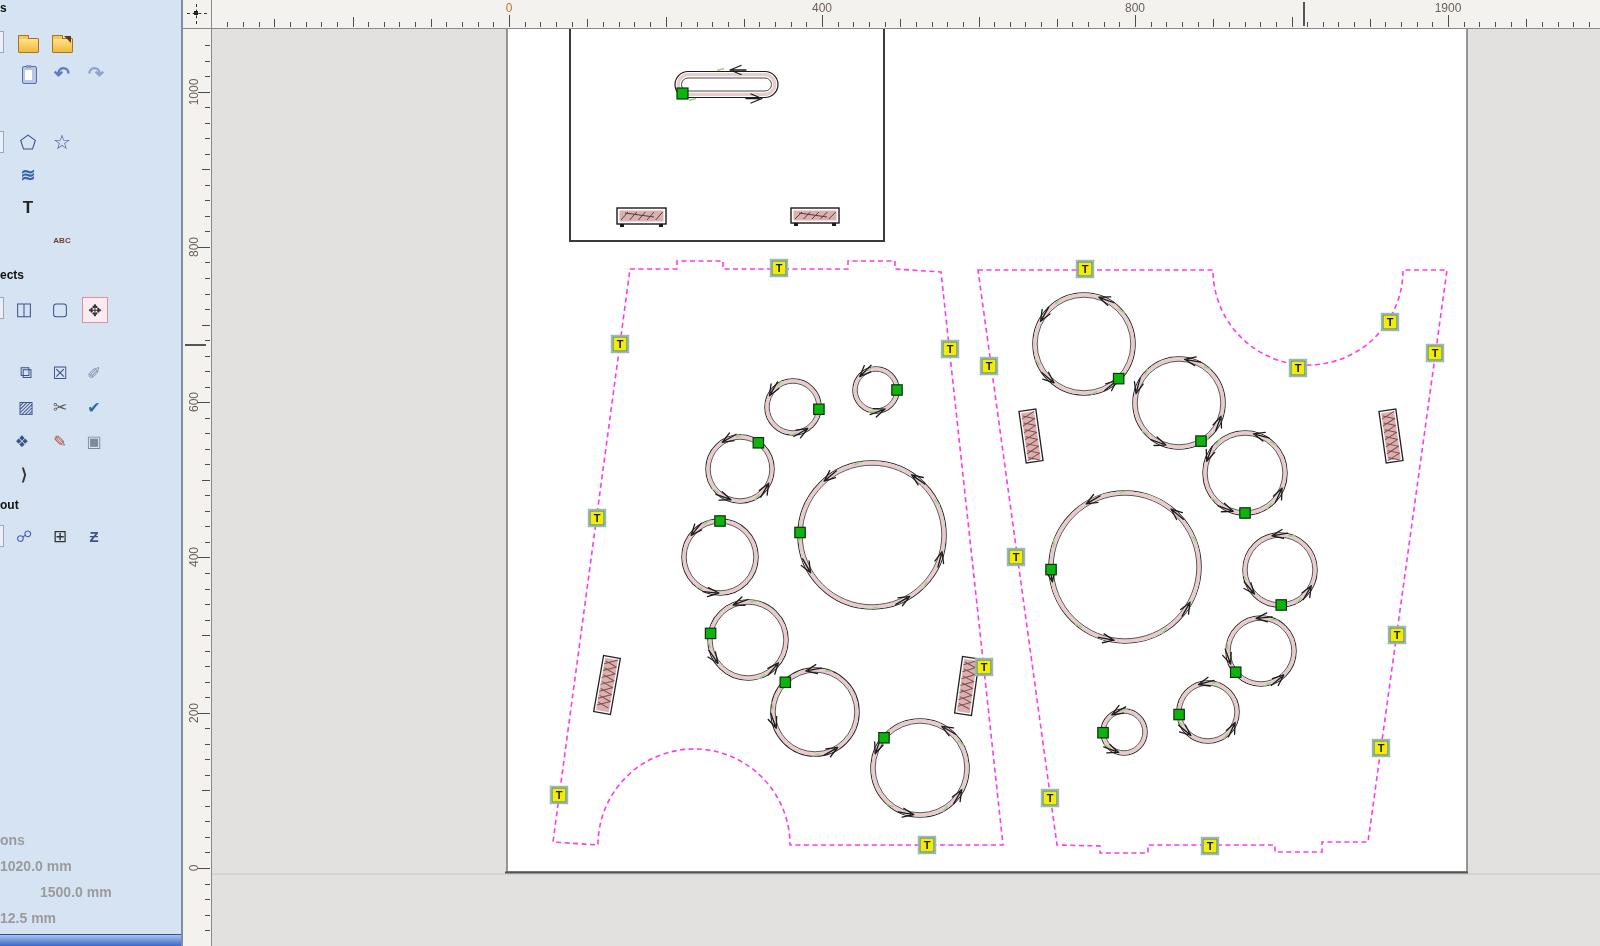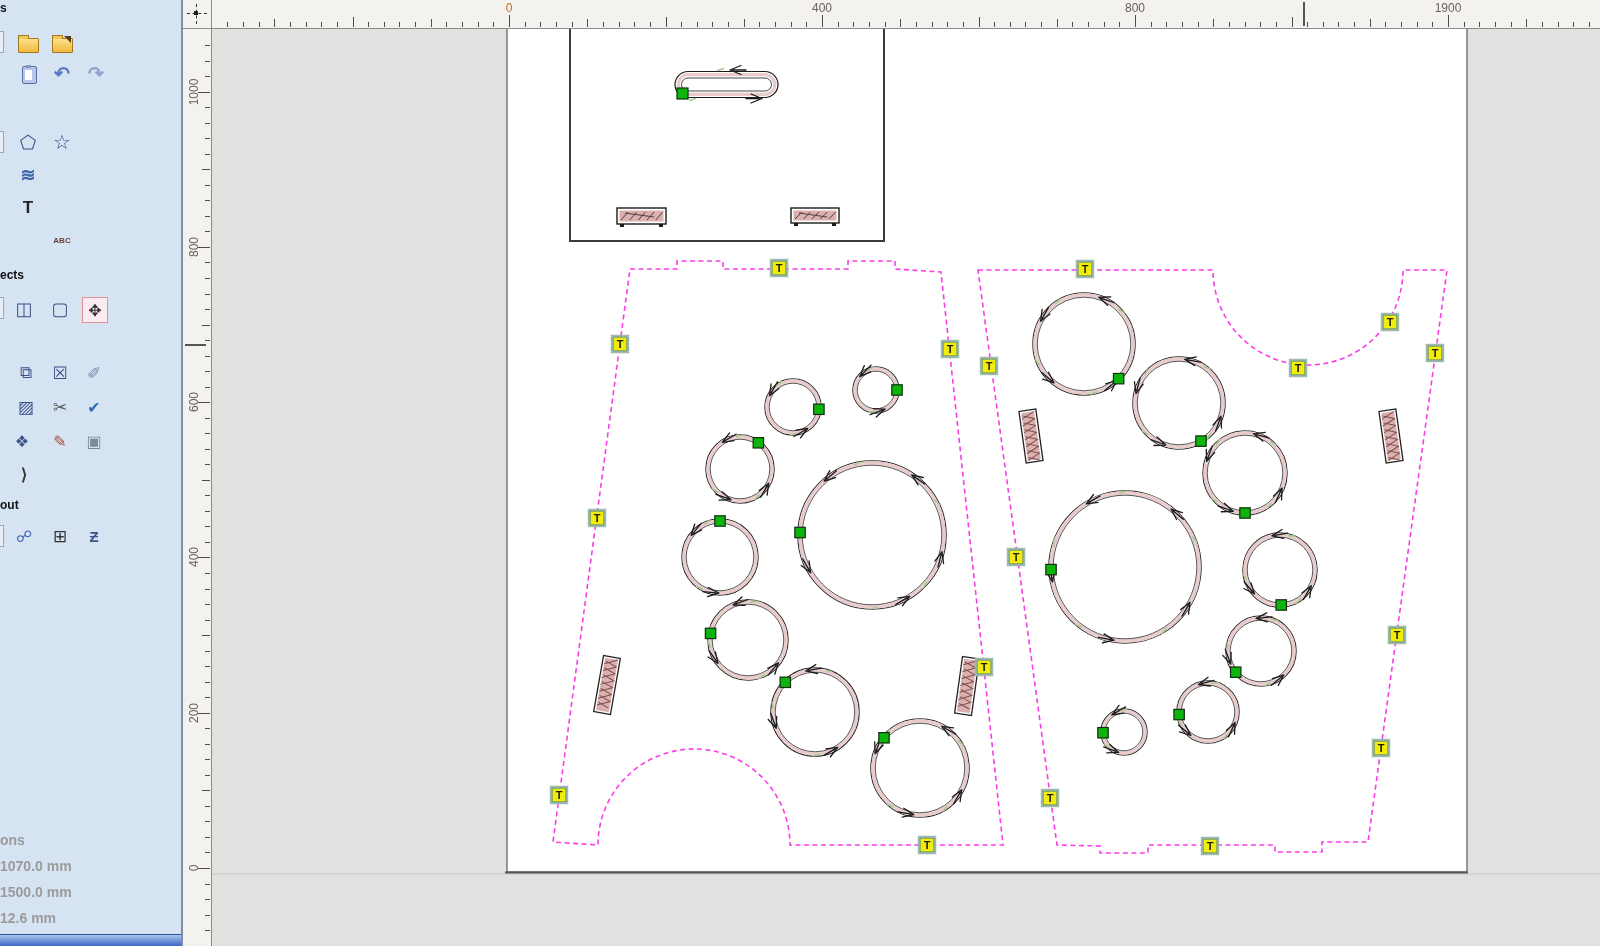--- a/index.html
+++ b/index.html
@@ -18,21 +18,21 @@
     background:linear-gradient(#ffe08a,#f0b93c);margin-top:5px;}
   .folder:before{content:"";position:absolute;left:-1px;top:-4px;width:9px;height:3px;
     background:#f3c85b;border:1px solid #a07820;border-bottom:none;border-radius:1px 1px 0 0;}
   .folder .imp{position:absolute;right:1px;top:-3px;width:0;height:0;
     border-left:7px solid transparent;border-top:7px solid #5a3c14;}
   .clip{position:relative;width:13px;height:16px;background:#b8c6e8;border:1px solid #5870a8;
     border-radius:2px;}
   .clip:before{content:"";position:absolute;left:2px;top:3px;width:7px;height:10px;background:#fff;}
   .clip:after{content:"";position:absolute;left:3px;top:-2px;width:5px;height:3px;background:#8898c0;}
   .sb-info{position:absolute;left:0;font-weight:bold;font-size:14px;color:#9b9b9b;white-space:nowrap;}
-  #info0{top:832px;} #info1{top:858px;} #info2{top:884px;} #info3{top:910px;}
+  #info0{top:832px;} #info1{top:858px;} #info2{top:884px;padding-left:40px;} #info3{top:910px;}
   #sb-bottom{position:absolute;left:0;right:0;bottom:0;height:11px;
     background:linear-gradient(180deg,#aac6ee,#3b66c4);border-top:1px solid #2c4f9e;}
   
   #corner-box{position:absolute;left:183px;top:0;width:29px;height:29px;background:#f4f2ef;
     border-right:1px solid #8a8a8a;border-bottom:1px solid #8a8a8a;box-sizing:border-box;}
   #corner-box .cb-v{position:absolute;left:13px;top:4px;width:0;height:20px;border-left:1px dashed #333;}
   #corner-box .cb-h{position:absolute;left:4px;top:13px;width:20px;height:0;border-top:1px dashed #333;}
   #corner-box .cb-dot{position:absolute;left:11px;top:11px;width:4px;height:4px;background:#222;}
   #h-ruler{position:absolute;left:212px;top:0;width:1388px;height:29px;background:#f4f2ef;
     border-bottom:1px solid #8a8a8a;box-sizing:border-box;overflow:hidden;}
@@ -93,23 +93,23 @@
         <div class="sb-icon" style="left: 10px; top: 429px; color: rgb(61, 82, 136); font-size: 16px;">❖</div>
         <div class="sb-icon" style="left: 48px; top: 429px; color: rgb(168, 76, 53); font-size: 16px;">✎</div>
         <div class="sb-icon" style="left: 82px; top: 429px; color: rgb(125, 138, 152); font-size: 16px;">▣</div>
         <div class="sb-icon" style="left: 12px; top: 462px; color: rgb(51, 51, 51); font-size: 16px; font-weight: bold;">⟩</div>
         <div class="sliver" style="left: -12px; top: 525px;"></div>
         <div class="sb-icon" style="left: 12px; top: 524px; color: rgb(74, 102, 176); font-size: 16px;">☍</div>
         <div class="sb-icon" style="left: 48px; top: 524px; color: rgb(51, 51, 51); font-size: 17px;">⊞</div>
         <div class="sb-icon" style="left: 82px; top: 524px; color: rgb(61, 82, 136); font-size: 15px; font-weight: bold;">Ƶ</div>
       </div>
     <div class="sb-info" id="info0">ons</div>
-    <div class="sb-info" id="info1">1070.0 mm</div>
+    <div class="sb-info" id="info1">1020.0 mm</div>
     <div class="sb-info" id="info2">1500.0 mm</div>
-    <div class="sb-info" id="info3">12.6 mm</div>
+    <div class="sb-info" id="info3">12.5 mm</div>
     <div id="sb-bottom"></div>
   </div>
 
   <div id="corner-box">
     <div class="cb-v"></div>
     <div class="cb-h"></div>
     <div class="cb-dot"></div>
   </div>
   <div id="h-ruler">
       <div class="htick" style="left: 15.3px; height: 5px;"></div>

